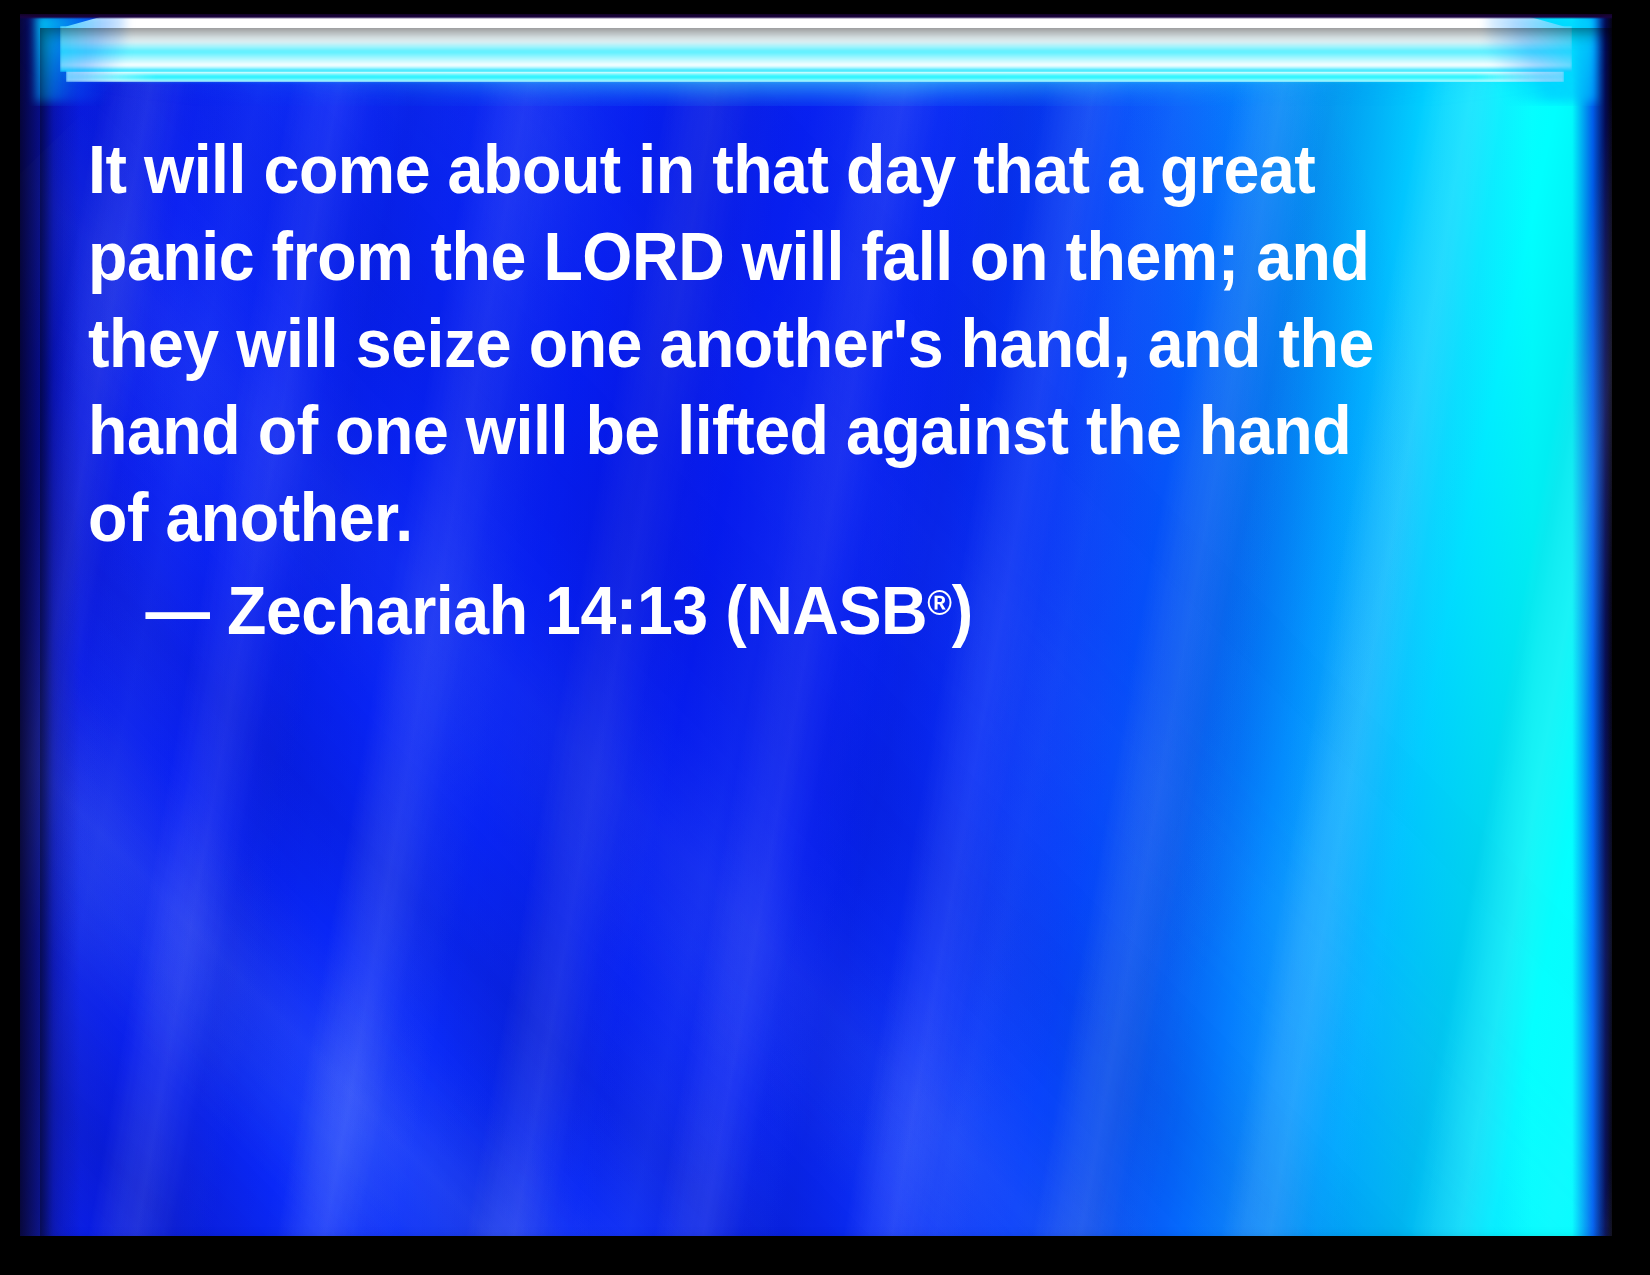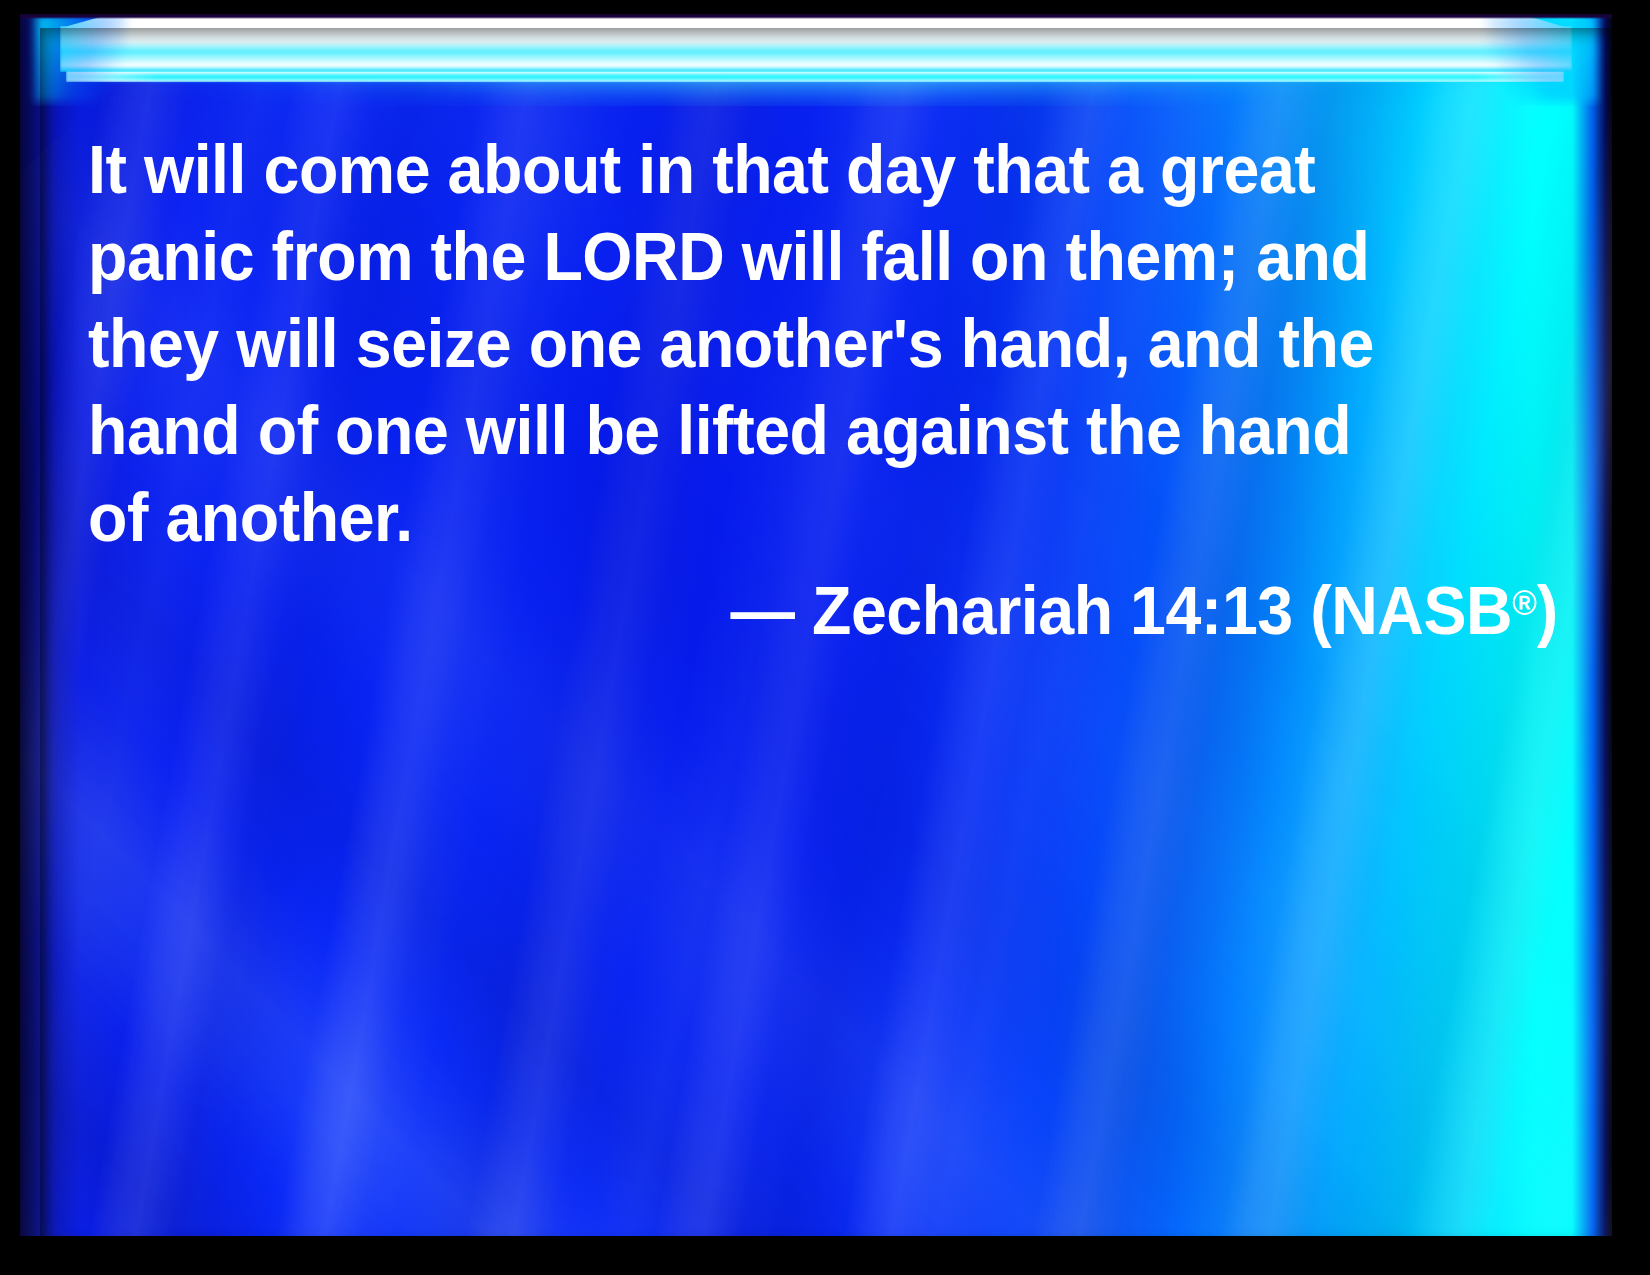--- a/index.html
+++ b/index.html
@@ -234,21 +234,20 @@
     white-space: nowrap;
     transform: scaleX(0.935);
     transform-origin: left center;
   }
 
   #attribution {
     position: absolute;
     left: 68px;
     top: 546px;
     width: 1470px;
-    text-align: right;
     padding-right: 6px;
   }
 
   .attr-line {
     color: #ffffff;
     font-family: "Liberation Sans Narrow", "Liberation Sans", "DejaVu Sans", sans-serif;
     font-weight: bold;
     font-size: 69px;
     line-height: 87px;
     letter-spacing: -0.5px;

